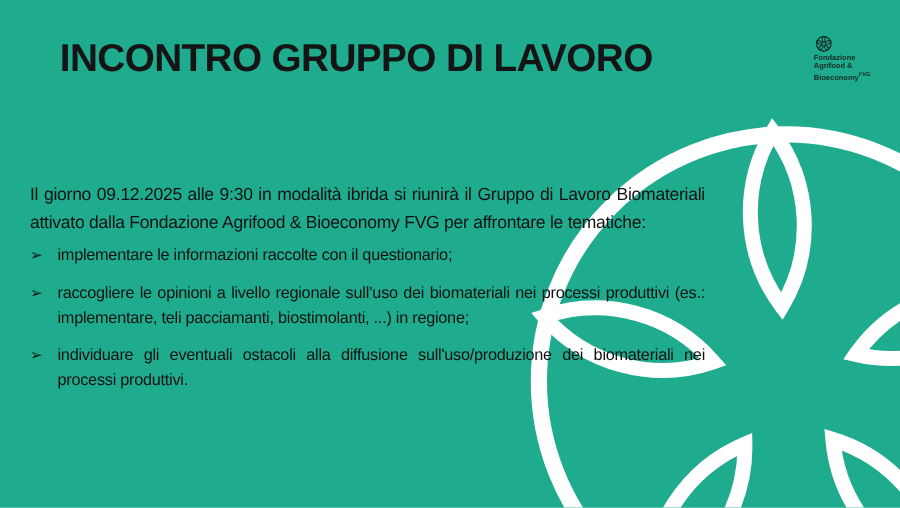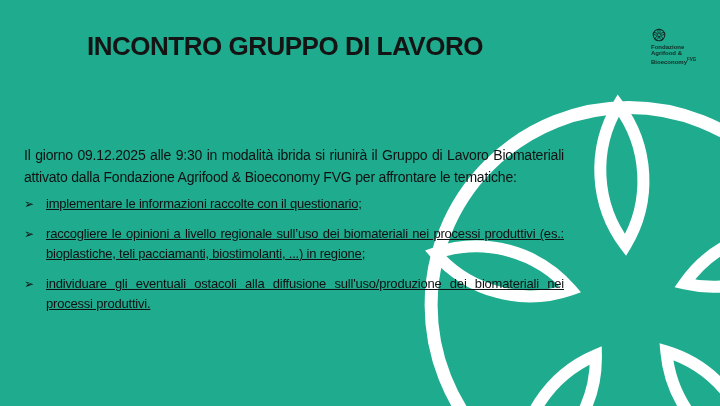--- a/index.html
+++ b/index.html
@@ -13,41 +13,41 @@
   }
   
   .decor{
     position:absolute;left:0;top:0;width:720px;height:406px;
     z-index:0;pointer-events:none;
   }
   
   .title{
     position:absolute;left:15px;top:28px;width:540px;
     z-index:2;text-align:center;
-    font-weight:bold;font-size:26px;line-height:37px;
+    font-weight:bold;font-size:31px;line-height:37px;
     letter-spacing:-0.5px;color:#141414;
   }
   
   .intro{
     position:absolute;left:24px;top:131px;width:540px;
     z-index:2;
     font-size:14px;line-height:21.5px;letter-spacing:-0.2px;
     text-align:justify;color:#111;
   }
   
   .bullets{
     position:absolute;left:24px;top:194px;width:540px;
     z-index:2;list-style:none;margin:0;padding:0;
     font-size:13px;line-height:20px;letter-spacing:-0.2px;color:#111;
   }
   .bullets li{position:relative;padding-left:22px;margin-bottom:10px;}
   .bullets .marker{
     position:absolute;left:0;top:0;font-size:12px;color:#111;
   }
-  .bullets .btext{display:block;text-align:justify;text-decoration:underline;}
+  .bullets .btext{display:block;text-align:justify;}
   
   .logo{
     position:absolute;left:651px;top:28px;width:62px;z-index:2;
   }
   .logo .mark{display:block;margin-left:1px;}
   .logo .ltext{
     margin-top:2px;
     font-size:6px;line-height:6.4px;font-weight:bold;
     color:#132b24;letter-spacing:0;
   }
@@ -93,21 +93,21 @@
 
   <p class="intro">Il giorno 09.12.2025 alle 9:30 in modalità ibrida si riunirà il Gruppo di Lavoro Biomateriali attivato dalla Fondazione Agrifood &amp; Bioeconomy FVG per affrontare le tematiche:</p>
 
   <ul class="bullets">
     <li>
       <span class="marker">➢</span>
       <span class="btext">implementare le informazioni raccolte con il questionario;</span>
     </li>
     <li>
       <span class="marker">➢</span>
-      <span class="btext">raccogliere le opinioni a livello regionale sull’uso dei biomateriali nei processi produttivi (es.: bioplastiche, teli pacciamanti, biostimolanti, ...) in regione;</span>
+      <span class="btext">raccogliere le opinioni a livello regionale sull’uso dei biomateriali nei processi produttivi (es.: implementare, teli pacciamanti, biostimolanti, ...) in regione;</span>
     </li>
     <li>
       <span class="marker">➢</span>
       <span class="btext">individuare gli eventuali ostacoli alla diffusione sull'uso/produzione dei biomateriali nei processi produttivi.</span>
     </li>
   </ul>
 
 </div>
 
 </body></html>

